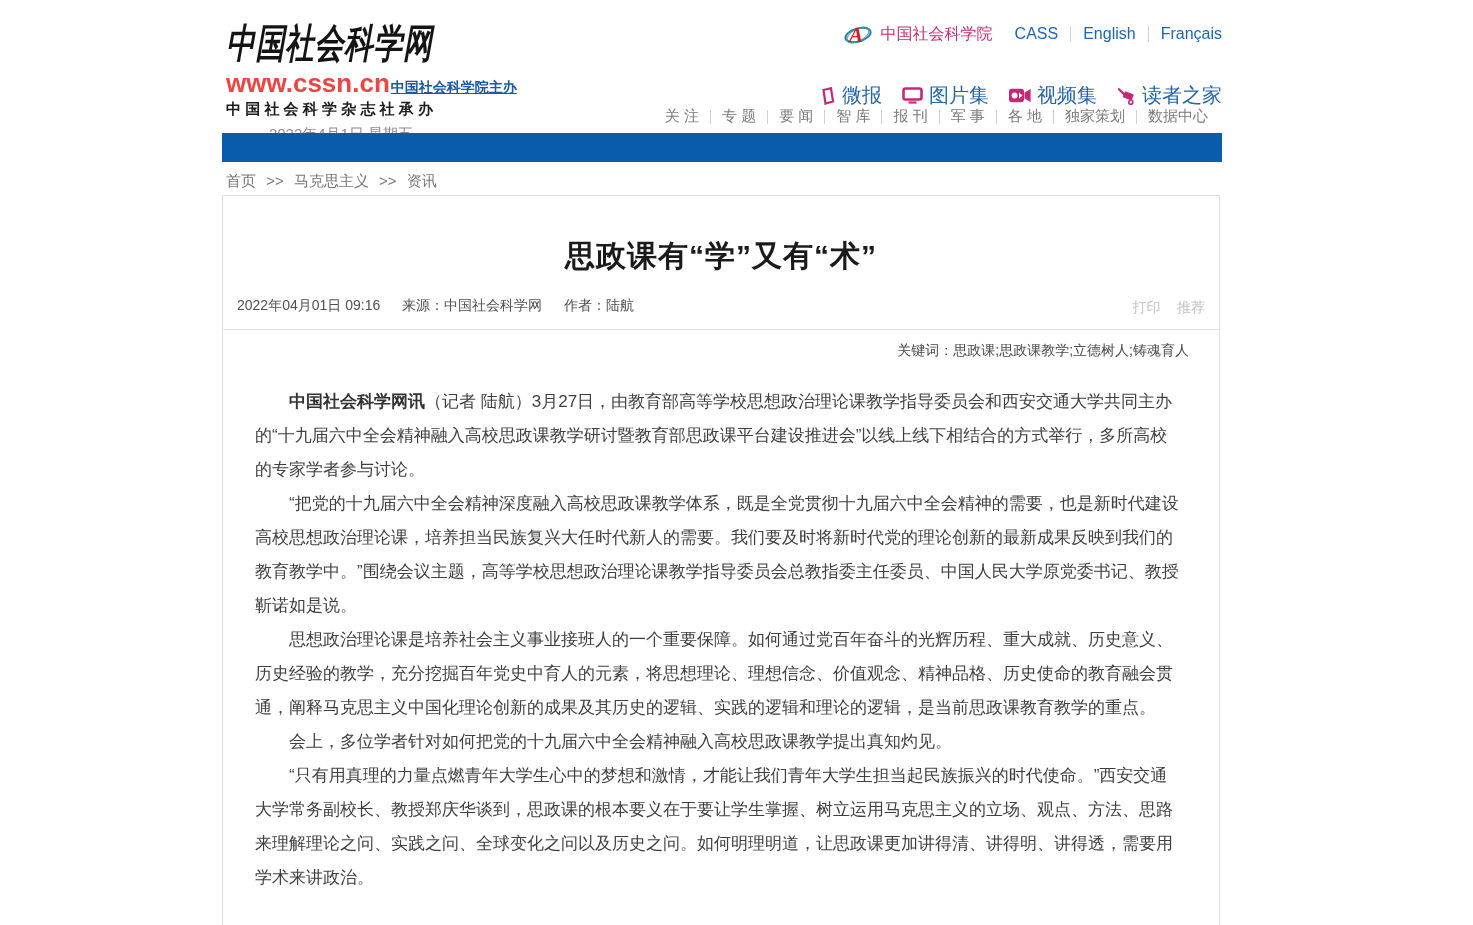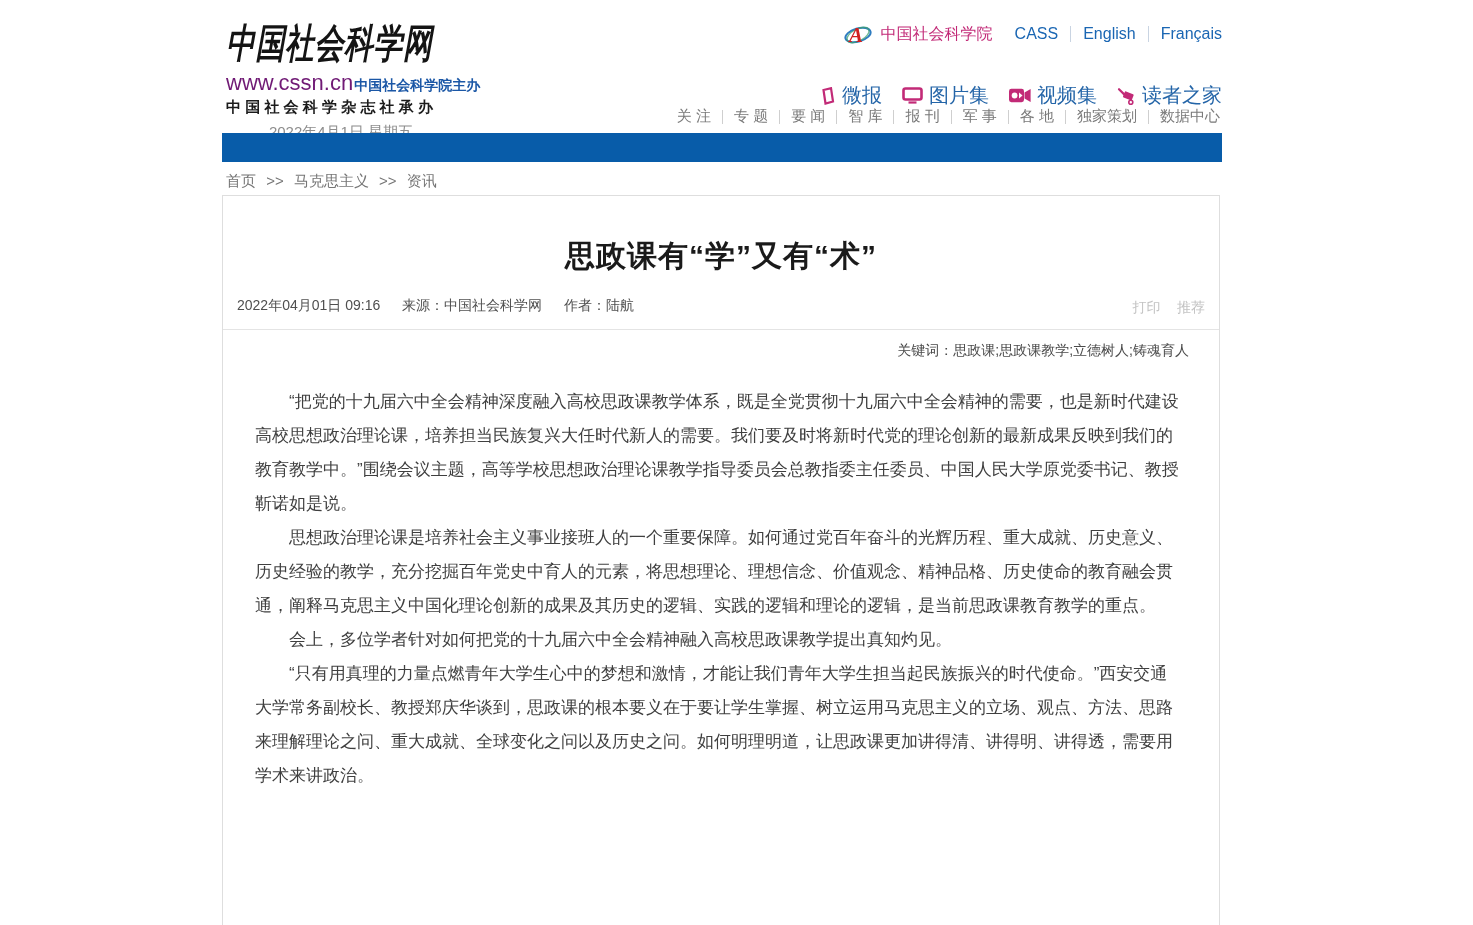--- a/index.html
+++ b/index.html
@@ -13,38 +13,38 @@
   
   .masthead { position: absolute; top: 16px; left: 4px; width: 230px; }
   .calligraphy {
     font-family: "DejaVu Serif", serif;
     font-weight: 900; font-style: italic;
     font-size: 40px; color: #141414; white-space: nowrap;
     transform: scaleX(0.72); transform-origin: left center;
     letter-spacing: 1px; line-height: 54px;
   }
   .logo-line2 { display: flex; align-items: baseline; white-space: nowrap; margin-top: 2px; }
-  .logo-url { color: #701a75; font-weight: normal; font-size: 22px; letter-spacing: 0px; line-height: 22px; }
-  .logo-org { color: #1b57a6; font-weight: bold; font-size: 14px; margin-left: 1px; }
+  .logo-url { color: #ef4444; font-weight: bold; font-size: 26px; letter-spacing: 0px; line-height: 22px; }
+  .logo-org { color: #1b57a6; font-weight: bold; font-size: 14px; margin-left: 1px; text-decoration: underline; }
   .logo-line3 { margin-top: 3px; font-size: 15px; color: #1b1b1b; font-weight: bold; letter-spacing: 4.2px; white-space: nowrap; }
   .site-date { margin-top: 6px; text-align: center; font-size: 15px; color: #8d8d8d; }
 
   
   .top-links { position: absolute; top: 22px; right: 0; display: flex; align-items: center; font-size: 16px; white-space: nowrap; }
   .cass-logo { display: inline-block; margin-right: 8px; line-height: 0; }
   .cass-cn { color: #c22a77; margin-right: 22px; text-decoration: none; cursor: pointer; }
   .blue-link { color: #1a66b3; text-decoration: none; cursor: pointer; }
   .vsep { display: inline-block; width: 1px; height: 16px; background: #c9d4e2; margin: 0 12px; }
 
   .media-links { position: absolute; top: 82px; right: 0; display: flex; align-items: center; white-space: nowrap; }
   .media-item { display: flex; align-items: center; margin-left: 20px; cursor: pointer; }
   .media-item .micon { line-height: 0; margin-right: 6px; }
   .media-item .mlabel { color: #2465a8; font-size: 20px; text-decoration: none; }
 
-  .top-nav { position: absolute; top: 107px; right: 0; display: flex; align-items: center; white-space: nowrap; }
+  .top-nav { position: absolute; top: 107px; right: 12px; display: flex; align-items: center; white-space: nowrap; }
   .nav-item { color: #7a7a7a; font-size: 15px; text-decoration: none; cursor: pointer; padding: 0 11px; }
   .nav-item:last-child { padding-right: 2px; }
   .nsep { width: 1px; height: 14px; background: #cfcfcf; }
 
   
   .blue-bar { position: absolute; top: 133px; left: 0; width: 1000px; height: 29px; background: #085CA9; }
 
   
   .breadcrumb { position: absolute; top: 172px; left: 4px; font-size: 15px; color: #757575; }
   .breadcrumb a { color: #757575; text-decoration: none; cursor: pointer; }
@@ -187,20 +187,21 @@
         <a>打印</a>
         <a>推荐</a>
       </span>
     </div>
 
     <div class="keywords">
       <span>关键词：</span><span>思政课;思政课教学;立德树人;铸魂育人</span>
     </div>
 
     <div class="article-body">
+      <p><b>中国社会科学网讯</b><span>（记者 陆航）3月27日，由教育部高等学校思想政治理论课教学指导委员会和西安交通大学共同主办的“十九届六中全会精神融入高校思政课教学研讨暨教育部思政课平台建设推进会”以线上线下相结合的方式举行，多所高校的专家学者参与讨论。</span></p>
       <p><b></b><span>“把党的十九届六中全会精神深度融入高校思政课教学体系，既是全党贯彻十九届六中全会精神的需要，也是新时代建设高校思想政治理论课，培养担当民族复兴大任时代新人的需要。我们要及时将新时代党的理论创新的最新成果反映到我们的教育教学中。”围绕会议主题，高等学校思想政治理论课教学指导委员会总教指委主任委员、中国人民大学原党委书记、教授靳诺如是说。</span></p>
       <p><b></b><span>思想政治理论课是培养社会主义事业接班人的一个重要保障。如何通过党百年奋斗的光辉历程、重大成就、历史意义、历史经验的教学，充分挖掘百年党史中育人的元素，将思想理论、理想信念、价值观念、精神品格、历史使命的教育融会贯通，阐释马克思主义中国化理论创新的成果及其历史的逻辑、实践的逻辑和理论的逻辑，是当前思政课教育教学的重点。</span></p>
       <p><b></b><span>会上，多位学者针对如何把党的十九届六中全会精神融入高校思政课教学提出真知灼见。</span></p>
-      <p><b></b><span>“只有用真理的力量点燃青年大学生心中的梦想和激情，才能让我们青年大学生担当起民族振兴的时代使命。”西安交通大学常务副校长、教授郑庆华谈到，思政课的根本要义在于要让学生掌握、树立运用马克思主义的立场、观点、方法、思路来理解理论之问、重大成就、全球变化之问以及历史之问。如何明理明道，让思政课更加讲得清、讲得明、讲得透，需要用学术来讲政治。</span></p>
+      <p><b></b><span>“只有用真理的力量点燃青年大学生心中的梦想和激情，才能让我们青年大学生担当起民族振兴的时代使命。”西安交通大学常务副校长、教授郑庆华谈到，思政课的根本要义在于要让学生掌握、树立运用马克思主义的立场、观点、方法、思路来理解理论之问、实践之问、全球变化之问以及历史之问。如何明理明道，让思政课更加讲得清、讲得明、讲得透，需要用学术来讲政治。</span></p>
     </div>
   </main>
 
 </div>
 
 </body></html>

